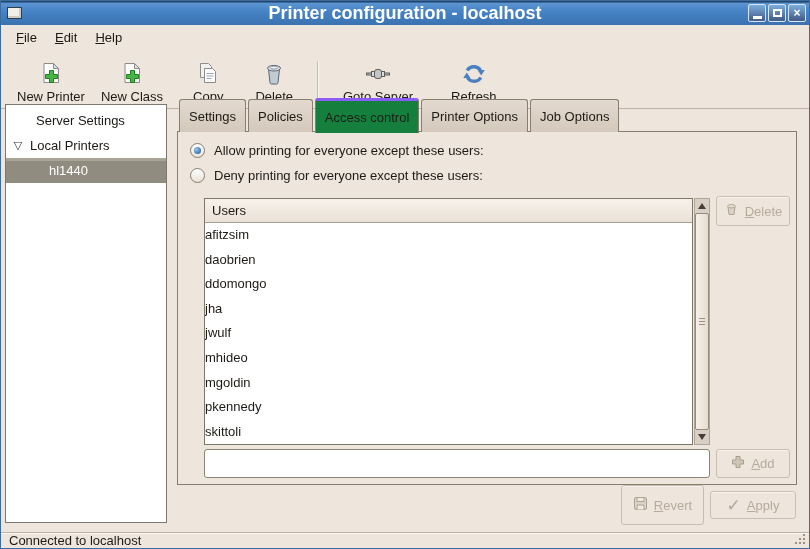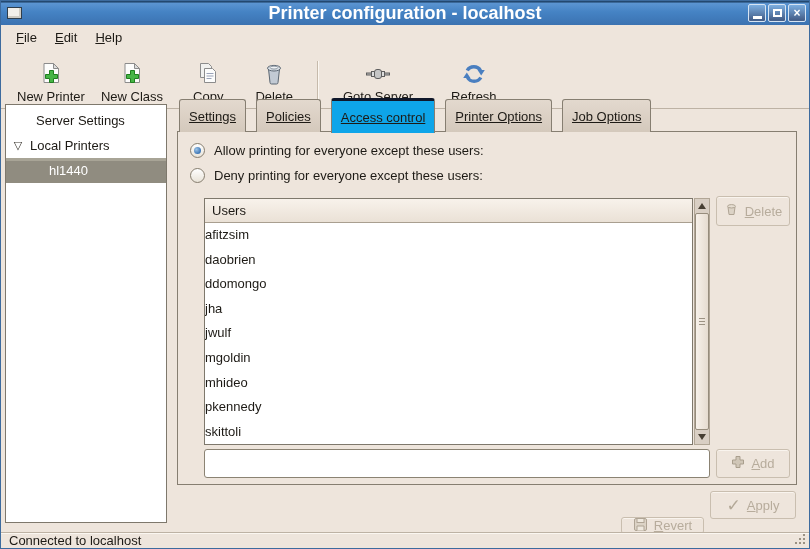--- a/index.html
+++ b/index.html
@@ -46,22 +46,22 @@
   .tree-row .expander { width:24px; text-align:center; font-size:11px; color:#3A362E; }
   .tree-row .pad { width:30px; }
   .tree-row.selected { background:linear-gradient(#A8A496 0, #A8A496 3px, #908C80 3px);
     color:#fff; }
   .tree-row.selected .tree-label { margin-left:43px; }
   
   .tabs { position:absolute; left:178px; top:103px; height:28px;
     display:flex; align-items:flex-end; z-index:3; }
   .tab { height:24px; padding:16px 9px; display:flex; align-items:center;
     background:linear-gradient(#E3D9CE,#D4C9BC); border:1px solid #867E71; border-bottom:none;
-    border-radius:3px 3px 0 0; margin-right:10px; white-space:nowrap;text-decoration:underline; }
-  .tab.active { height:28px; background:#0ea5e9; border-top:3px solid #0f172a;
+    border-radius:3px 3px 0 0; margin-right:2px; white-space:nowrap; }
+  .tab.active { height:28px; background:#15803d; border-top:3px solid #8b5cf6;
     margin-bottom:-1px; }
   
   .page { position:absolute; left:176px; top:130px; width:620px; height:354px;
     border:1px solid #867E71; background:#EEE5DC; z-index:1; }
   .radio-row { position:absolute; left:12px; display:flex; align-items:center; gap:9px; }
   .radio { width:15px; height:15px; border-radius:50%; border:1px solid #857D6E;
     background:linear-gradient(#FEFEFE,#E9E3D8); position:relative; flex:none; }
   .radio.selected::after { content:''; position:absolute; left:3px; top:3px;
     width:7px; height:7px; border-radius:50%;
     background:radial-gradient(circle at 35% 35%, #9CC4E8, #3E76B5 70%); }
@@ -86,21 +86,21 @@
     border-radius:2px; }
   .sb-thumb::after { content:''; position:absolute; left:3px; right:3px; top:50%;
     margin-top:-4px; height:8px;
     background:repeating-linear-gradient(#9C9283 0 1px, transparent 1px 3px); }
   
   .btn { display:flex; align-items:center; justify-content:center; gap:6px;
     border:1px solid #C9BEAF; border-radius:3px; background:#EEE5DC; color:#B7AC9C;
     box-shadow:inset 0 1px 0 #F9F4EE; }
   .btn-delete { position:absolute; left:538px; top:64px; width:74px; height:30px; }
   .btn-add    { position:absolute; left:538px; top:317px; width:74px; height:29px; }
-  .btn-revert { position:absolute; left:620px; top:516px; width:83px; height:17px; }
+  .btn-revert { position:absolute; left:620px; top:484px; width:83px; height:40px; }
   .btn-apply  { position:absolute; left:709px; top:490px; width:86px; height:28px; }
   .add-input { position:absolute; left:26px; top:317px; width:506px; height:29px;
     border:1px solid #8B8373; border-radius:3px; background:#fff; padding:0 7px;
     font:13px "Liberation Sans","DejaVu Sans",sans-serif; }
   .check { color:#B3A897; font-size:17px; font-weight:bold; line-height:1; }
   
   .statusbar { position:absolute; left:0; right:0; bottom:0; height:16px;
     border-top:1px solid #BDB2A4; box-shadow:inset 0 1px 0 #FBF7F1;
     display:flex; align-items:flex-end; padding-left:8px; }
   .grip { position:absolute; right:4px; bottom:4px; width:12px; height:12px; }
@@ -241,22 +241,22 @@
       <span>Deny printing for everyone except these users:</span>
     </div>
 
     <div class="user-list">
       <div class="list-header">Users</div>
       <div class="user-row">afitzsim</div>
       <div class="user-row">daobrien</div>
       <div class="user-row">ddomongo</div>
       <div class="user-row">jha</div>
       <div class="user-row">jwulf</div>
+      <div class="user-row">mhideo</div>
       <div class="user-row">mgoldin</div>
-      <div class="user-row">mhideo</div>
       <div class="user-row">pkennedy</div>
       <div class="user-row">skittoli</div>
     </div>
 
     <div class="scrollbar">
       <div class="sb-btn sb-up">
           <span class="tri-up"></span>
         </div>
       <div class="sb-thumb"></div>
       <div class="sb-btn sb-down">

